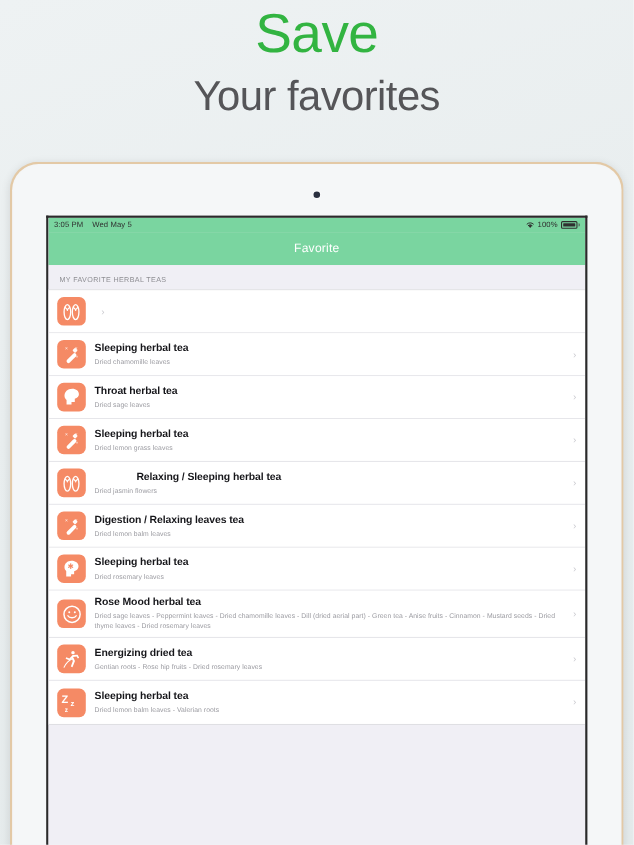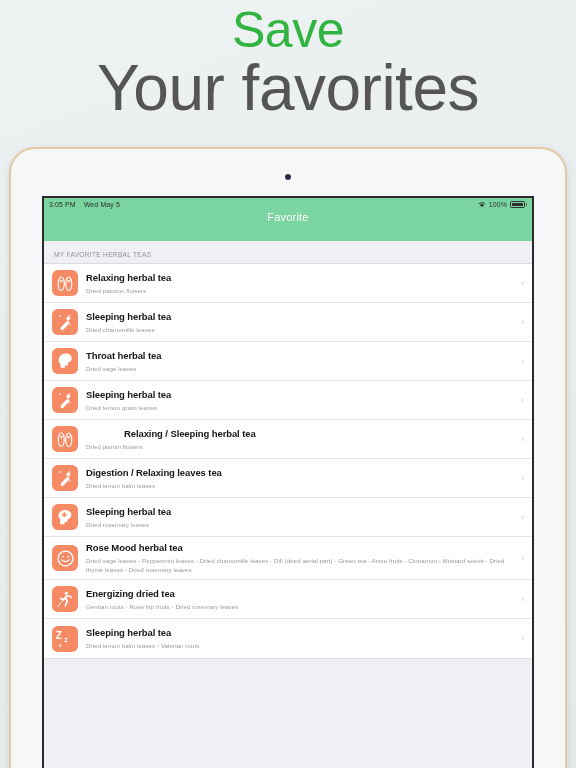--- a/index.html
+++ b/index.html
@@ -22,21 +22,21 @@
     padding-top: 2px;
   }
   .promo-line1 {
     font-size: 50px;
     line-height: 56px;
     color: #32b441;
     font-weight: 400;
     letter-spacing: -0.5px;
   }
   .promo-line2 {
-    font-size: 64px;
+    font-size: 38px;
     line-height: 60px;
     color: #555558;
     font-weight: 400;
     letter-spacing: -0.5px;
   }
 
   
   .device {
     position: absolute;
     left: 9px;
@@ -121,21 +121,21 @@
     background: #4f4f4f;
     margin-left: 0.5px;
     border-radius: 0 1px 1px 0;
   }
 
   
   .navbar {
     height: 30px;
     background: #7ad5a0;
     display: flex;
-    align-items: flex-start;
+    align-items: center;
     justify-content: center;
   }
   .nav-title {
     color: #ffffff;
     font-size: 11px;
     font-weight: 400;
     letter-spacing: 0.2px;
   }
 
   
@@ -251,24 +251,20 @@
             <span class="row-icon">
               <svg width="18" height="18" viewBox="0 0 24 24" fill="#ffffff">
                 <ellipse cx="7" cy="13" rx="4" ry="9" fill="none" stroke="#fff" stroke-width="1.6"></ellipse>
                 <path d="M4 7 L7 10 L10 7" fill="none" stroke="#fff" stroke-width="1.4"></path>
                 <circle cx="7" cy="10.6" r="0.9"></circle>
                 <ellipse cx="17" cy="13" rx="4" ry="9" fill="none" stroke="#fff" stroke-width="1.6"></ellipse>
                 <path d="M14 7 L17 10 L20 7" fill="none" stroke="#fff" stroke-width="1.4"></path>
                 <circle cx="17" cy="10.6" r="0.9"></circle>
               </svg>
             </span>
-            <span class="row-text">
-              <span class="row-title" style="display: block;">Relaxing herbal tea</span>
-              <span class="row-sub" style="display: block;">Dried passion flowers</span>
-            </span>
             <span class="chevron">›</span>
           </div>
 
           <div class="row">
             <span class="row-icon">
               <svg width="18" height="18" viewBox="0 0 24 24">
                 <rect x="4.5" y="14.5" width="15" height="4.6" rx="2.3" transform="rotate(-45 12 16.8)" fill="#fff"></rect>
                 <rect x="14" y="5" width="4.6" height="4.6" rx="1" transform="rotate(-45 16.3 7.3)" fill="#fff" opacity="0.95"></rect>
                 <text x="4" y="7" font-size="6" fill="#fff" font-family="Liberation Sans, sans-serif">×</text>
                 <text x="16" y="7" font-size="6" fill="#fff" font-family="Liberation Sans, sans-serif">×</text>

